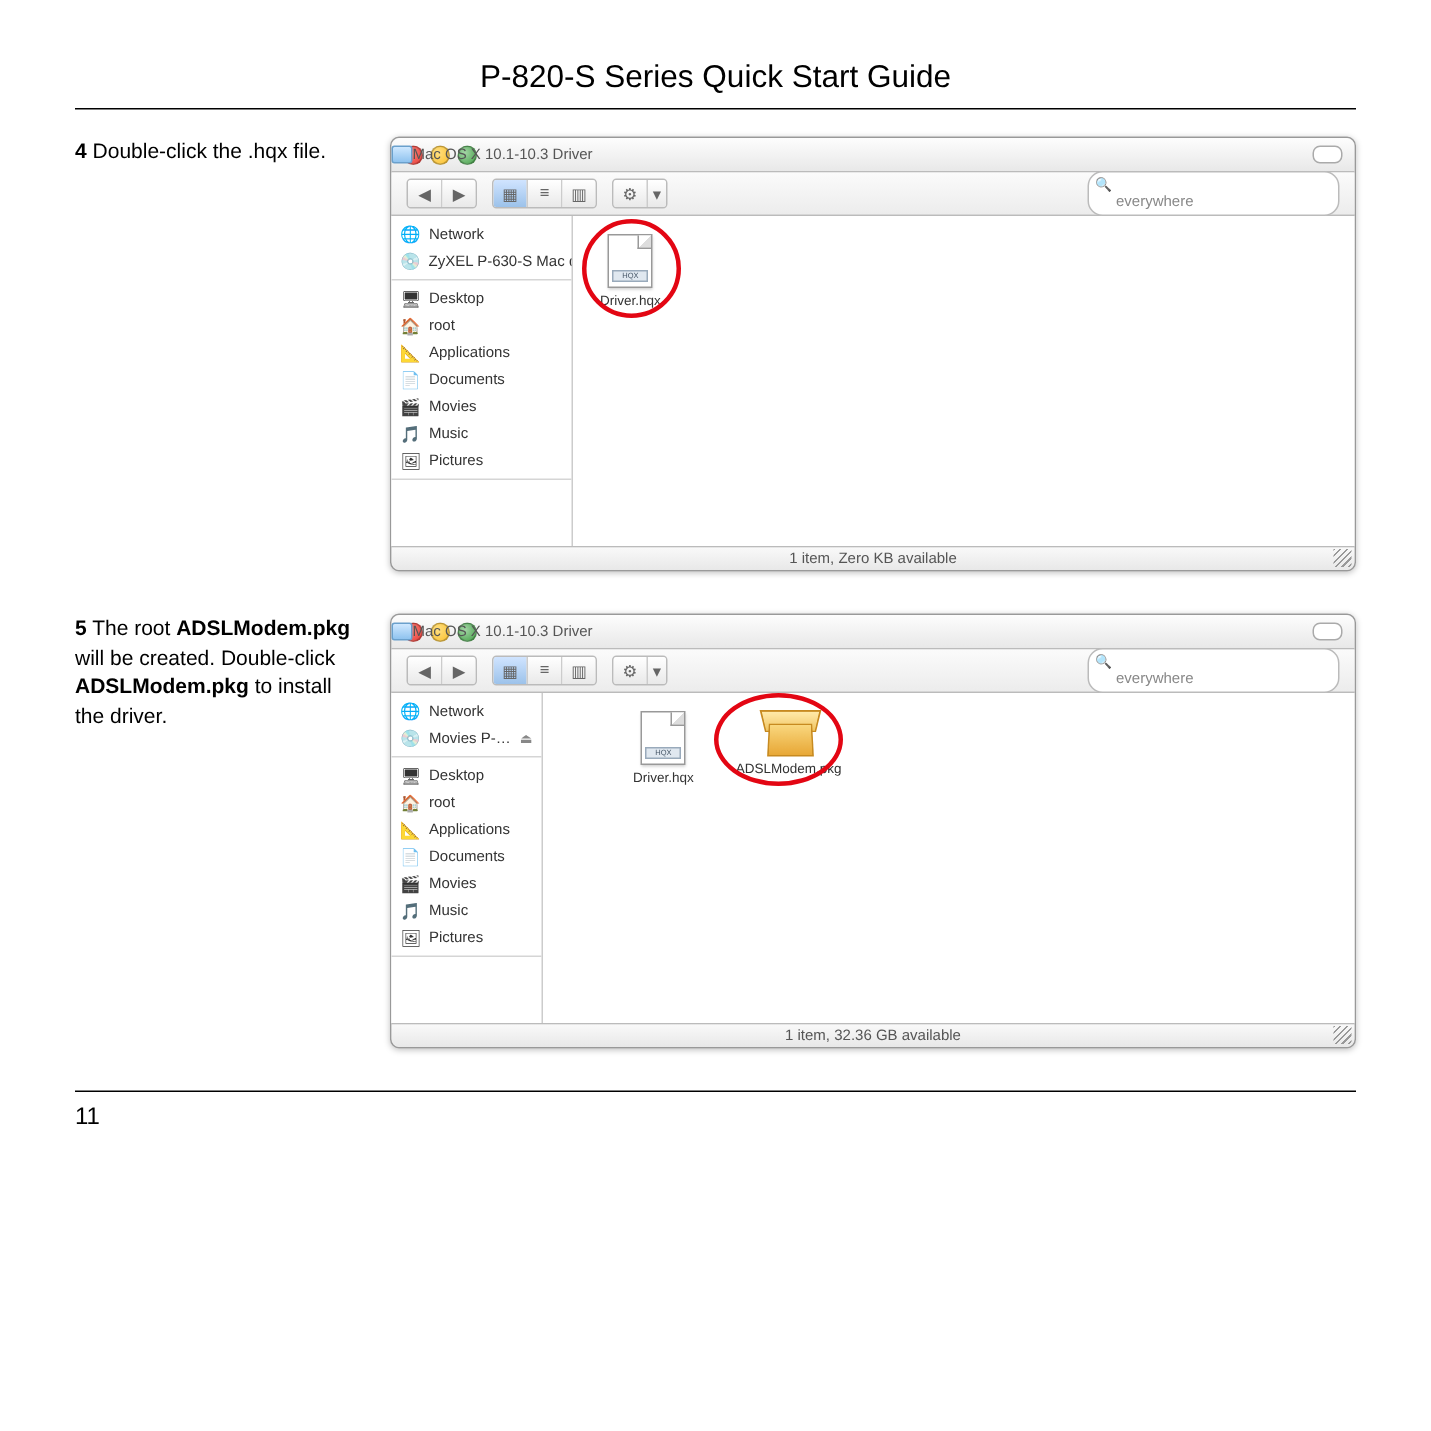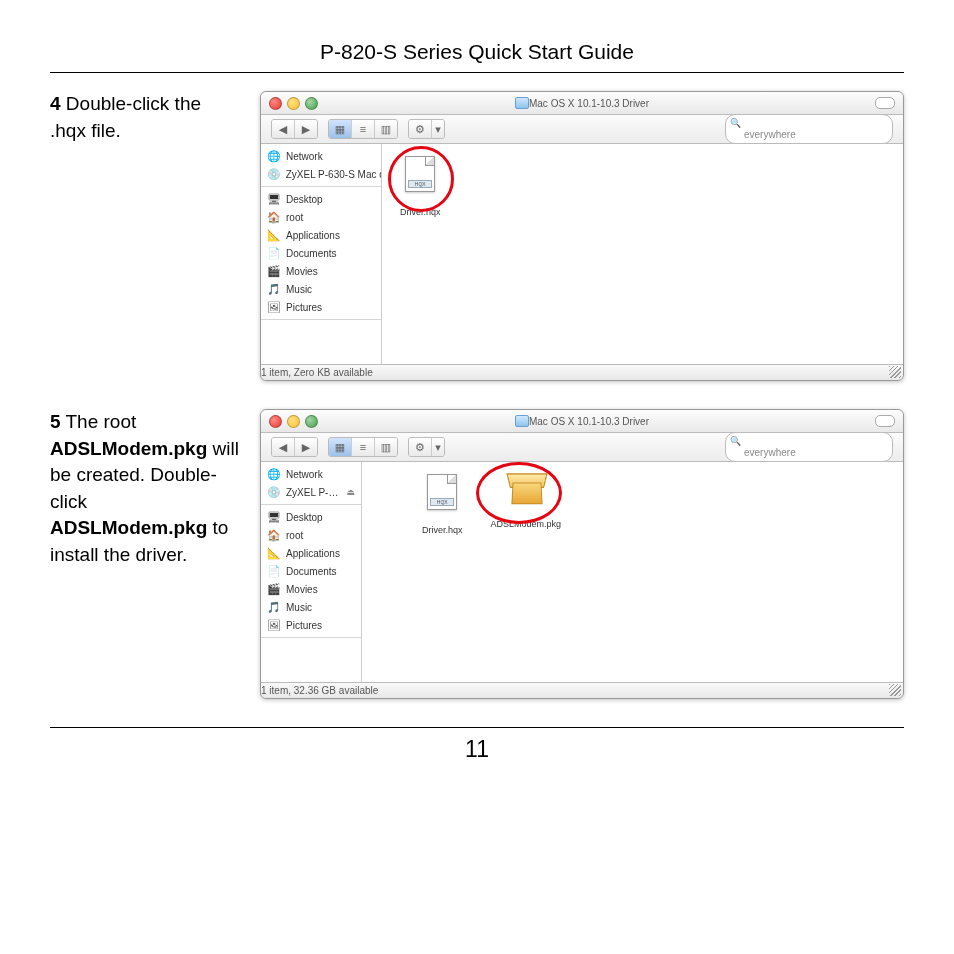--- a/index.html
+++ b/index.html
@@ -1,56 +1,56 @@
 <!DOCTYPE html>
 <html><head>
 <meta charset="utf-8">
 <style>
 body{margin:0;padding:40px 50px;font-family:Arial,Helvetica,sans-serif;background:#fff;color:#000;width:954px;box-sizing:border-box}
 .page-title{text-align:center;font-size:21px;margin-bottom:8px}
 .hr{border:none;border-top:1.5px solid #000;margin:0 0 18px 0}
 .hr-bottom{border:none;border-top:1.5px solid #000;margin:28px 0 8px 0}
-.page-num{text-align:center;font-size:23px}
+.page-num{text-align:left;font-size:16px}
 .step{display:flex;gap:20px;margin-bottom:28px;align-items:flex-start}
-.step-text{flex:0 0 190px;font-size:19px;line-height:1.4}
+.step-text{flex:0 0 190px;font-size:14px;line-height:1.4}
 .step-num{font-weight:bold;display:inline}
 .finder{flex:1;border:1px solid #999;border-radius:6px;background:linear-gradient(#f6f6f6,#eee);box-shadow:0 1px 4px rgba(0,0,0,.25);font-size:10px;position:relative}
 .titlebar{display:flex;align-items:center;height:22px;padding:0 8px;border-bottom:1px solid #bbb;background:linear-gradient(#fdfdfd,#e8e8e8);border-radius:6px 6px 0 0;position:relative}
 .traffic{display:flex;gap:5px;align-items:center}
 .dot{width:11px;height:11px;border-radius:50%;border:1px solid rgba(0,0,0,.25)}
 .dot.r{background:radial-gradient(circle at 35% 35%,#ff8a80,#e53935)}
 .dot.y{background:radial-gradient(circle at 35% 35%,#ffe082,#fbc02d)}
 .dot.g{background:radial-gradient(circle at 35% 35%,#a5d6a7,#43a047)}
-.win-title{position:absolute;left:0;right:0;text-align:center;color:#555;font-size:10px;display:flex;align-items:center;justify-content:center;gap:0}
+.win-title{position:absolute;left:0;right:0;text-align:center;color:#555;font-size:10px;display:flex;align-items:center;gap:0}
 .folder-mini{width:12px;height:10px;background:linear-gradient(#cfe8ff,#8fc3ef);border:1px solid #6aa0cc;border-radius:2px;display:inline-block}
 .lozenge{position:absolute;right:8px;width:18px;height:10px;border:1px solid #aaa;border-radius:5px;background:#fff}
 .toolbar{display:flex;align-items:center;height:28px;padding:0 10px;gap:10px;border-bottom:1px solid #bbb;background:linear-gradient(#fbfbfb,#ececec)}
 .nav-group,.view-group,.gear-group{display:flex;border:1px solid #bbb;border-radius:3px;overflow:hidden;background:#f4f4f4}
 .tb-btn{width:22px;height:18px;display:flex;align-items:center;justify-content:center;background:linear-gradient(#fff,#e9e9e9);border-right:1px solid #ccc;color:#666;font-size:11px}
 .tb-btn:last-child{border-right:none}
 .tb-btn.active{background:linear-gradient(#d0e4ff,#9cc2ea)}
 .search-wrap{margin-left:auto}
 .search{width:140px;height:16px;border:1px solid #bbb;border-radius:10px;padding:12px 8px 0 18px;background:#fff;color:#888;position:relative;font-size:10px;line-height:16px}
 .search::before{content:"🔍";position:absolute;left:4px;top:0;font-size:9px;color:#999}
 .body{display:flex;min-height:220px;background:#fff}
 .sidebar{width:120px;border-right:1px solid #ccc;background:#fff}
 .sb-group{border-bottom:1px solid #d5d5d5;padding:3px 0}
 .sb-item{display:flex;align-items:center;gap:5px;padding:2px 6px;color:#333;font-size:10px;white-space:nowrap;overflow:hidden;text-overflow:ellipsis}
 .eject{margin-left:auto;color:#888;font-size:9px}
 .ico{width:14px;height:14px;display:flex;align-items:center;justify-content:center;font-size:11px}
 .content{flex:1;padding:12px 18px;display:flex;gap:28px;align-items:flex-start;position:relative}
-.file{display:flex;flex-direction:column;align-items:center;gap:15px;font-size:9px;color:#333}
+.file{display:flex;flex-direction:column;align-items:center;gap:3px;font-size:9px;color:#333}
 .doc-ico{width:28px;height:34px;background:#fff;border:1px solid #999;position:relative;box-shadow:0 1px 2px rgba(0,0,0,.2)}
 .doc-ico::after{content:"";position:absolute;top:0;right:0;width:8px;height:8px;background:linear-gradient(135deg,#fff 50%,#ddd 50%);border-left:1px solid #999;border-bottom:1px solid #999}
 .doc-label{position:absolute;bottom:3px;left:2px;right:2px;text-align:center;font-size:5px;background:#e0e8f0;border:1px solid #9ab;color:#456}
 .pkg-ico{width:32px;height:30px;position:relative}
 .pkg-box{position:absolute;bottom:0;left:2px;width:28px;height:20px;background:linear-gradient(#f9d77e,#e8a837);border:1px solid #c78a20;transform:perspective(40px) rotateX(8deg)}
 .pkg-lid{position:absolute;top:0;left:0;width:32px;height:12px;background:linear-gradient(#ffe9a8,#f0c460);border:1px solid #c78a20;transform:perspective(40px) rotateX(-30deg);transform-origin:bottom}
 .circle{position:absolute;border:3px solid #e30613;border-radius:50%}
-.status{border-top:1px solid #bbb;background:linear-gradient(#f9f9f9,#e8e8e8);color:#555;font-size:10px;padding:2px 0;position:relative;border-radius:0 0 6px 6px}
+.status{border-top:1px solid #bbb;background:linear-gradient(#f9f9f9,#e8e8e8);text-align:center;color:#555;font-size:10px;padding:2px 0;position:relative;border-radius:0 0 6px 6px}
 .resize{position:absolute;right:2px;bottom:2px;width:12px;height:12px;background:repeating-linear-gradient(135deg,#999 0,#999 1px,transparent 1px,transparent 3px)}
 .bold{font-weight:bold}
 </style>
 </head>
 <body>
 
 <div class="page-title">P-820-S Series Quick Start Guide</div>
 <hr class="hr">
 
 <div class="step">
@@ -193,21 +193,21 @@
     </div>
     <div class="body">
       <div class="sidebar" style="width:100px">
         <div class="sb-group">
           <div class="sb-item">
               <span class="ico">🌐</span>
               <span>Network</span>
             </div>
           <div class="sb-item">
               <span class="ico">💿</span>
-              <span>ZyXEL P-…</span>
+              <span>Movies P-…</span>
               <span class="eject">⏏</span>
             </div>
         </div>
         <div class="sb-group">
           <div class="sb-item">
               <span class="ico">🖥</span>
               <span>Desktop</span>
             </div>
           <div class="sb-item">
               <span class="ico">🏠</span>

